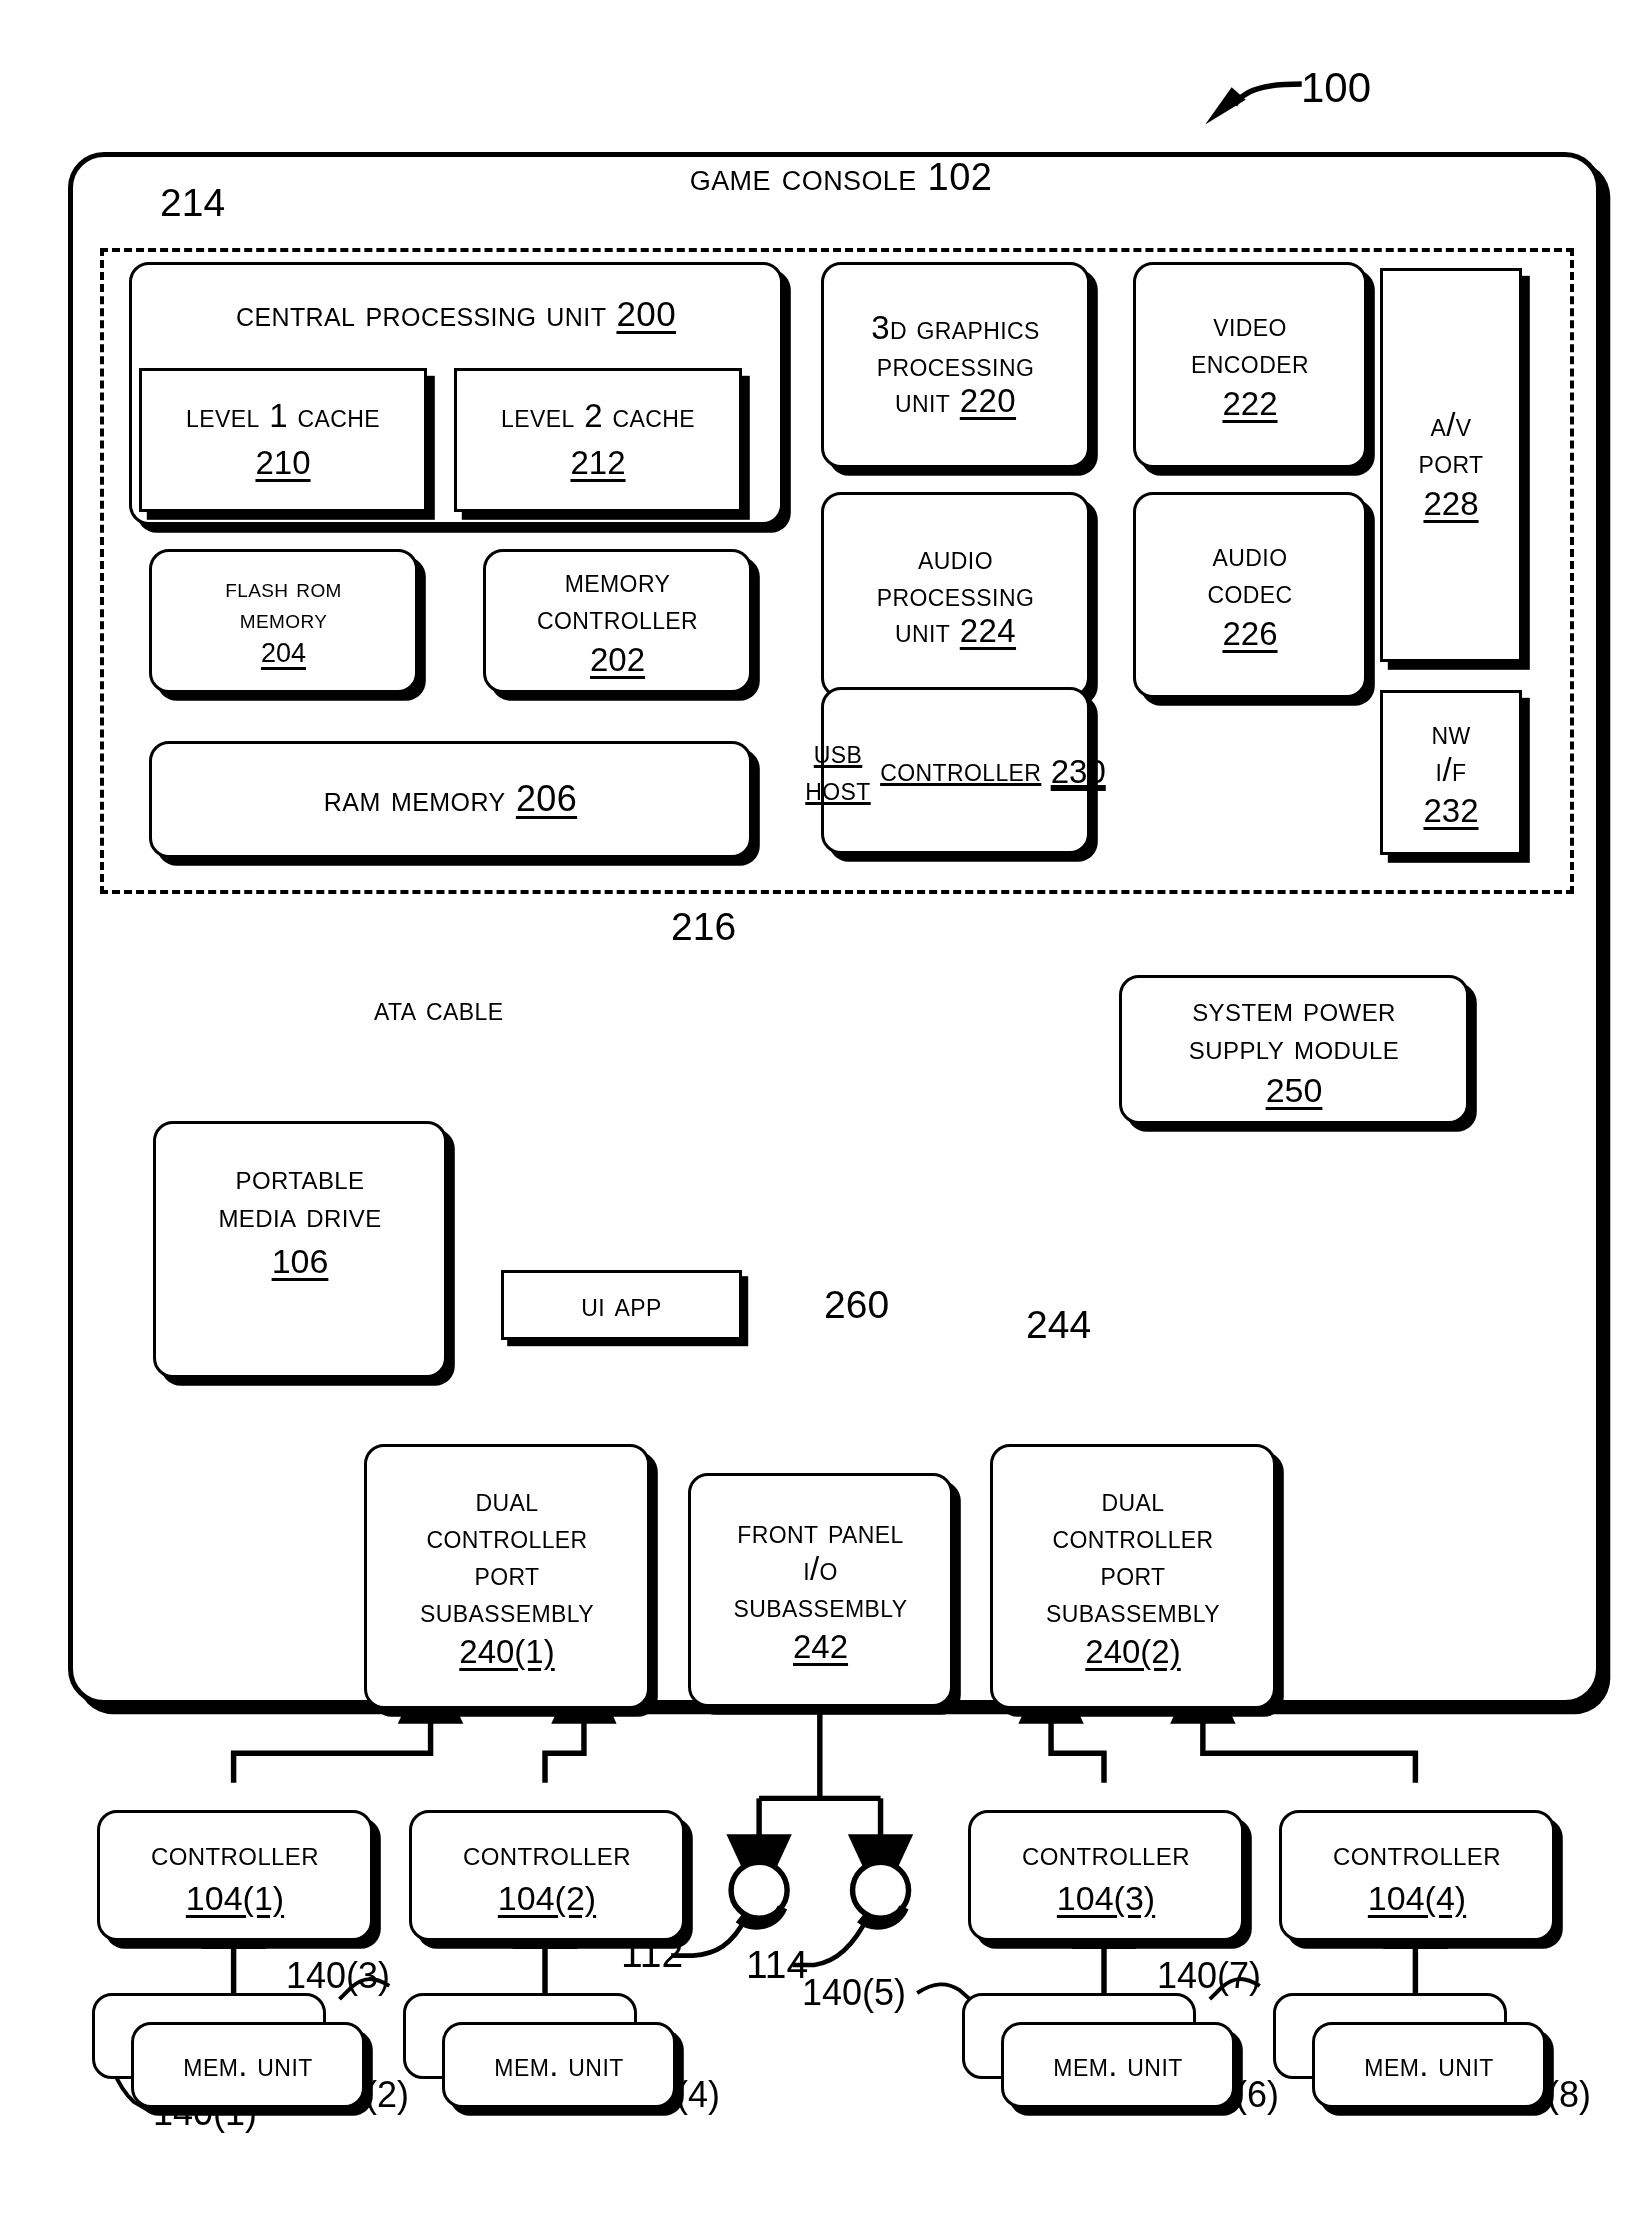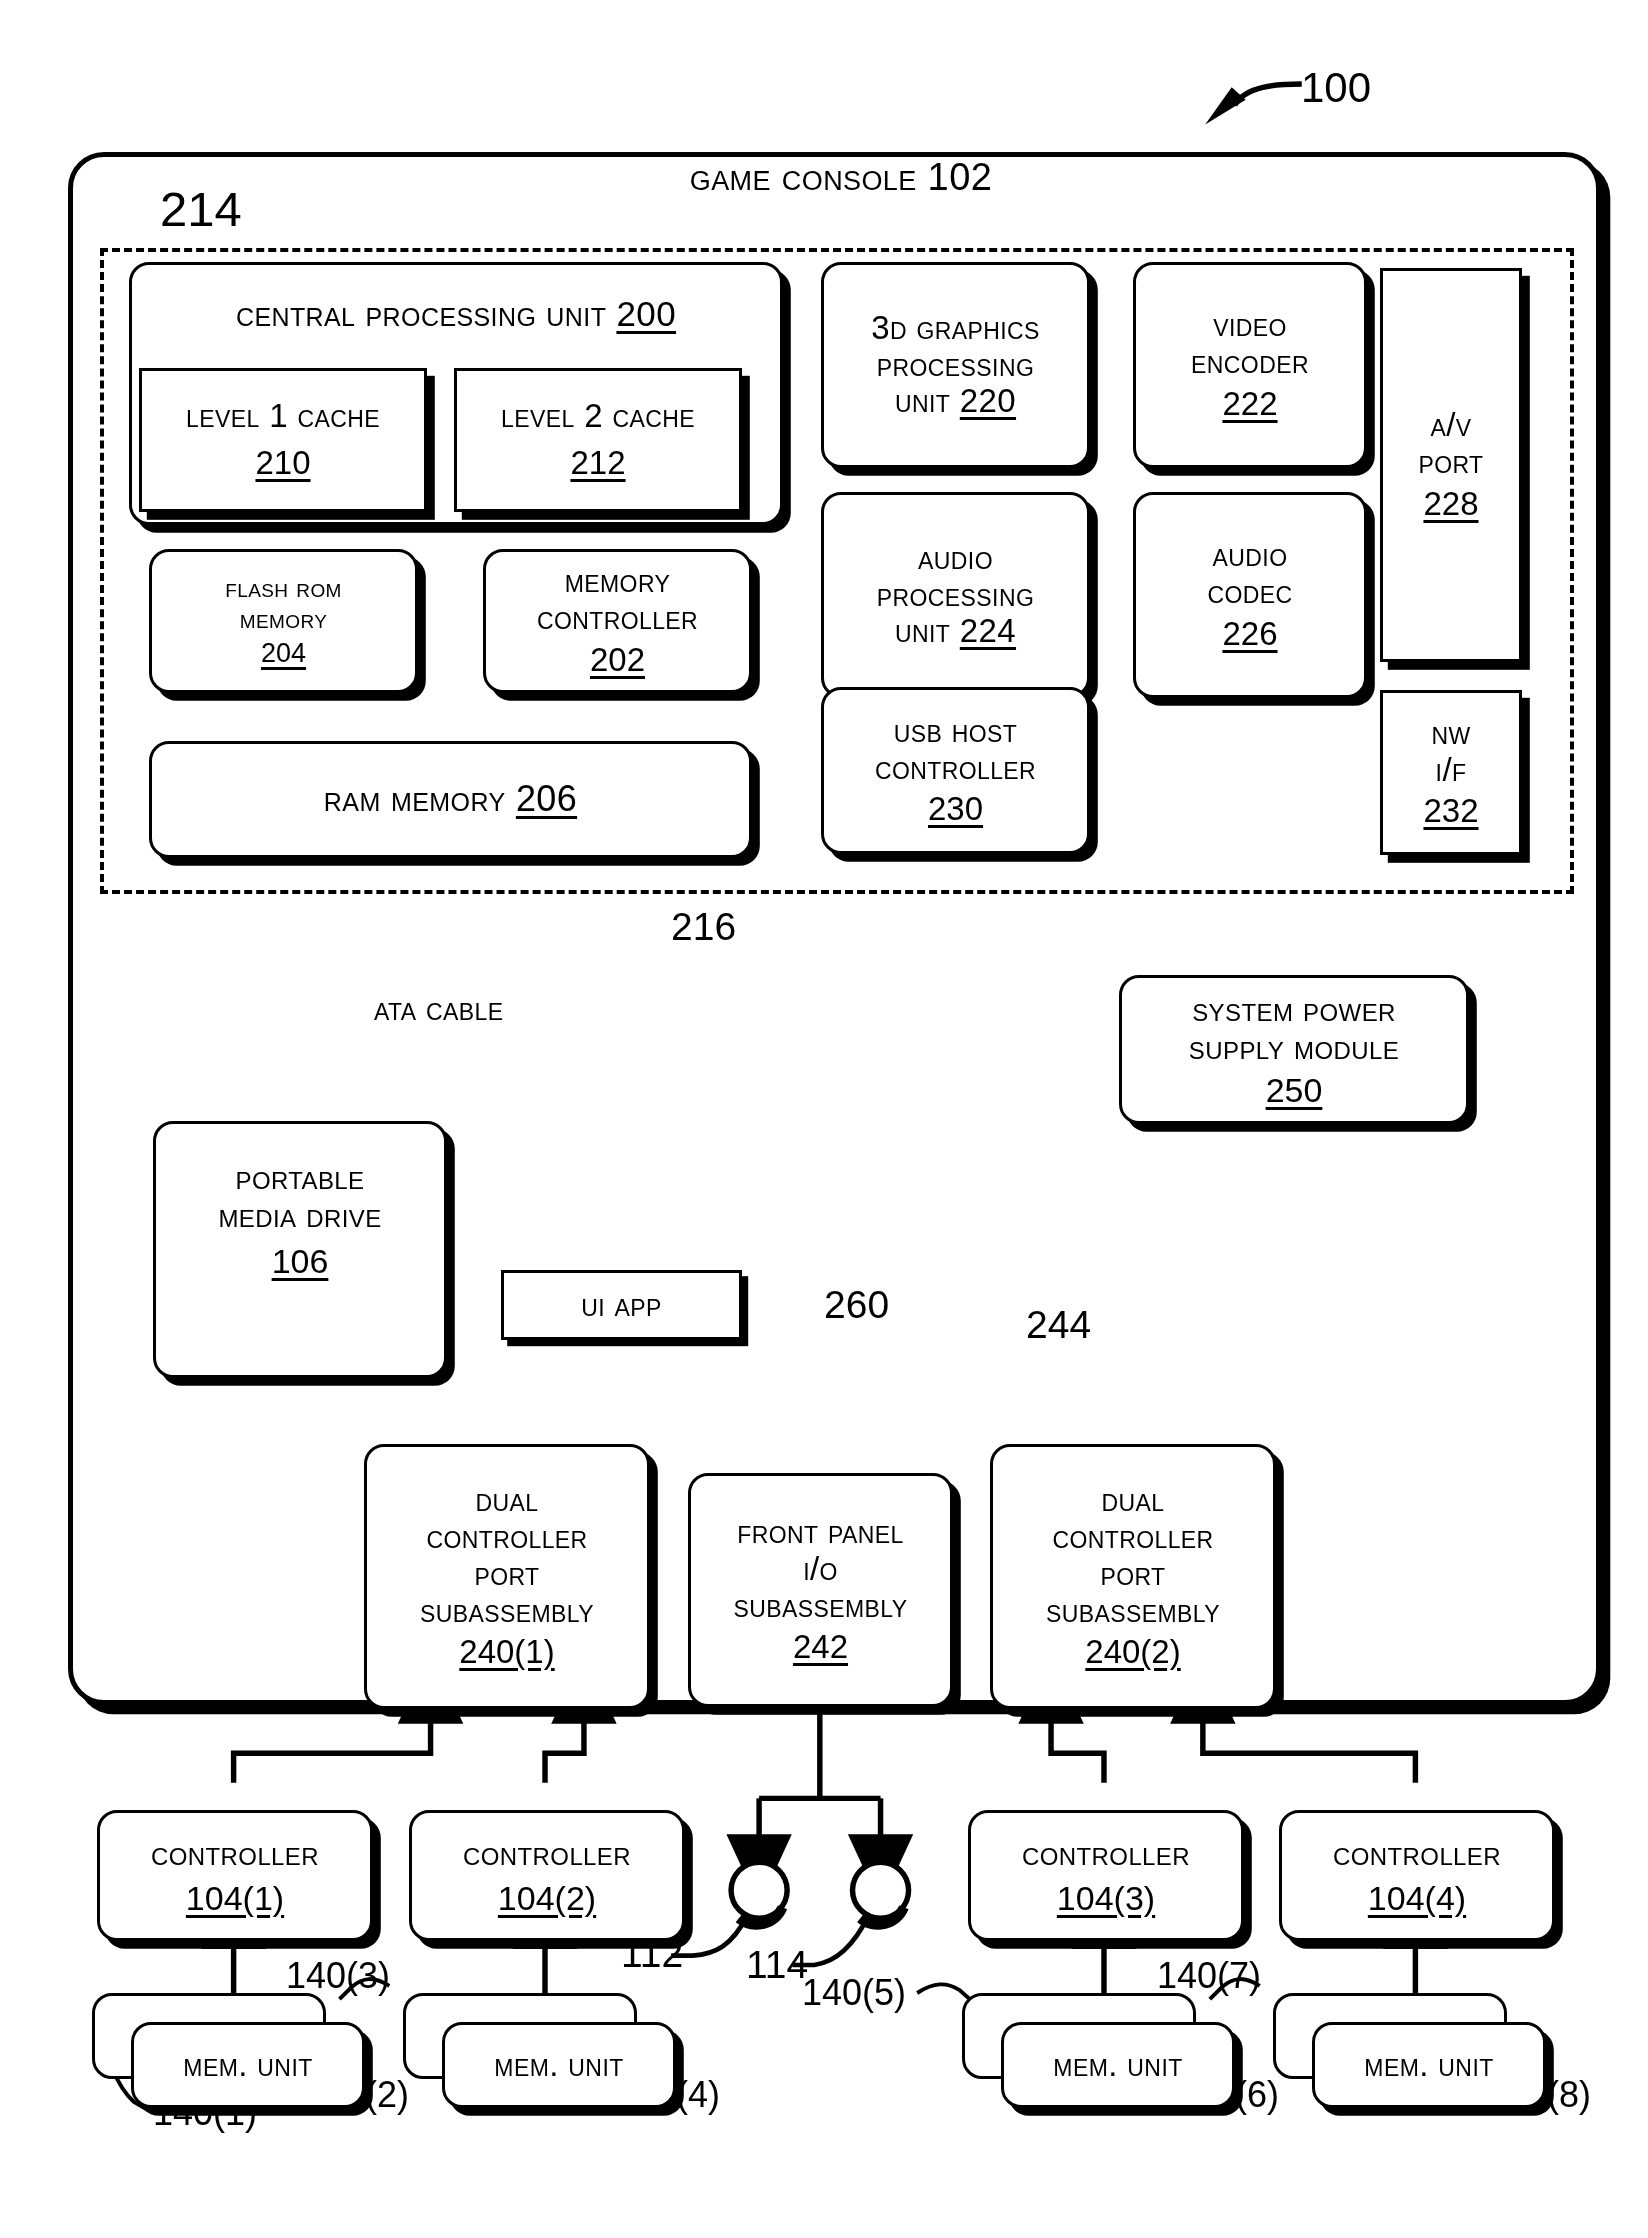--- a/index.html
+++ b/index.html
@@ -122,21 +122,21 @@
     <path d="M1618,2551 C1598,2538 1584,2540 1570,2552 L1554,2568" stroke="#000" stroke-width="5" fill="none"></path>
     <path d="M1848,2618 C1858,2655 1868,2672 1882,2682 L1910,2690" stroke="#000" stroke-width="5" fill="none"></path>
   </svg>
 
   <div id="console-shell"></div>
   <div id="console-title" class="sc">Game Console 102</div>
 
   <div id="dashed-region"></div>
 
   <div class="ref" style="left:1301px;top:64px;font-size:42px;">100</div>
-  <div class="ref" style="left:160px;top:181px;font-size:49px;">214</div>
+  <div class="ref" style="left:160px;top:181px;font-size:39px;">214</div>
   <div class="ref" style="left:671px;top:905px;font-size:39px;">216</div>
   <div class="ref" style="left:1026px;top:1303px;font-size:39px;">244</div>
   <div class="ref" style="left:824px;top:1283px;font-size:39px;">260</div>
   <div class="ref" style="left:621px;top:1932px;font-size:39px;">112</div>
   <div class="ref" style="left:746px;top:1943px;font-size:39px;">114</div>
 
   <div class="ref" style="left:153px;top:2092px;">140(1)</div>
   <div class="ref" style="left:305px;top:2074px;">140(2)</div>
   <div class="ref" style="left:286px;top:1955px;">140(3)</div>
   <div class="ref" style="left:616px;top:2074px;">140(4)</div>
@@ -204,21 +204,21 @@
       <span class="num">224</span>
     </span>
   </div>
 
   <div class="box rb" style="left:1133px;top:492px;width:234px;height:206px;flex-direction:column;font-size:33px;">
     <span class="lbl sc">Audio</span>
     <span class="lbl sc">Codec</span>
     <span class="lbl num" style="margin-top:4.7px;">226</span>
   </div>
 
-  <div class="box rb" style="left:821px;top:687px;width:269px;height:167px;flex-direction:column;font-size:33px;">
+  <div class="box rb" style="left:821px;top:687px;width:269px;height:167px;flex-direction:row;font-size:33px;text-decoration:underline;">
     <span class="lbl sc">USB Host</span>
     <span class="lbl sc">Controller</span>
     <span class="lbl num" style="margin-top:4.7px;">230</span>
   </div>
 
   <div class="box sq" style="left:1380px;top:268px;width:142px;height:394px;flex-direction:column;font-size:33px;">
     <span class="lbl sc">A/V</span>
     <span class="lbl sc">Port</span>
     <span class="lbl num" style="margin-top:4.7px;">228</span>
   </div>

